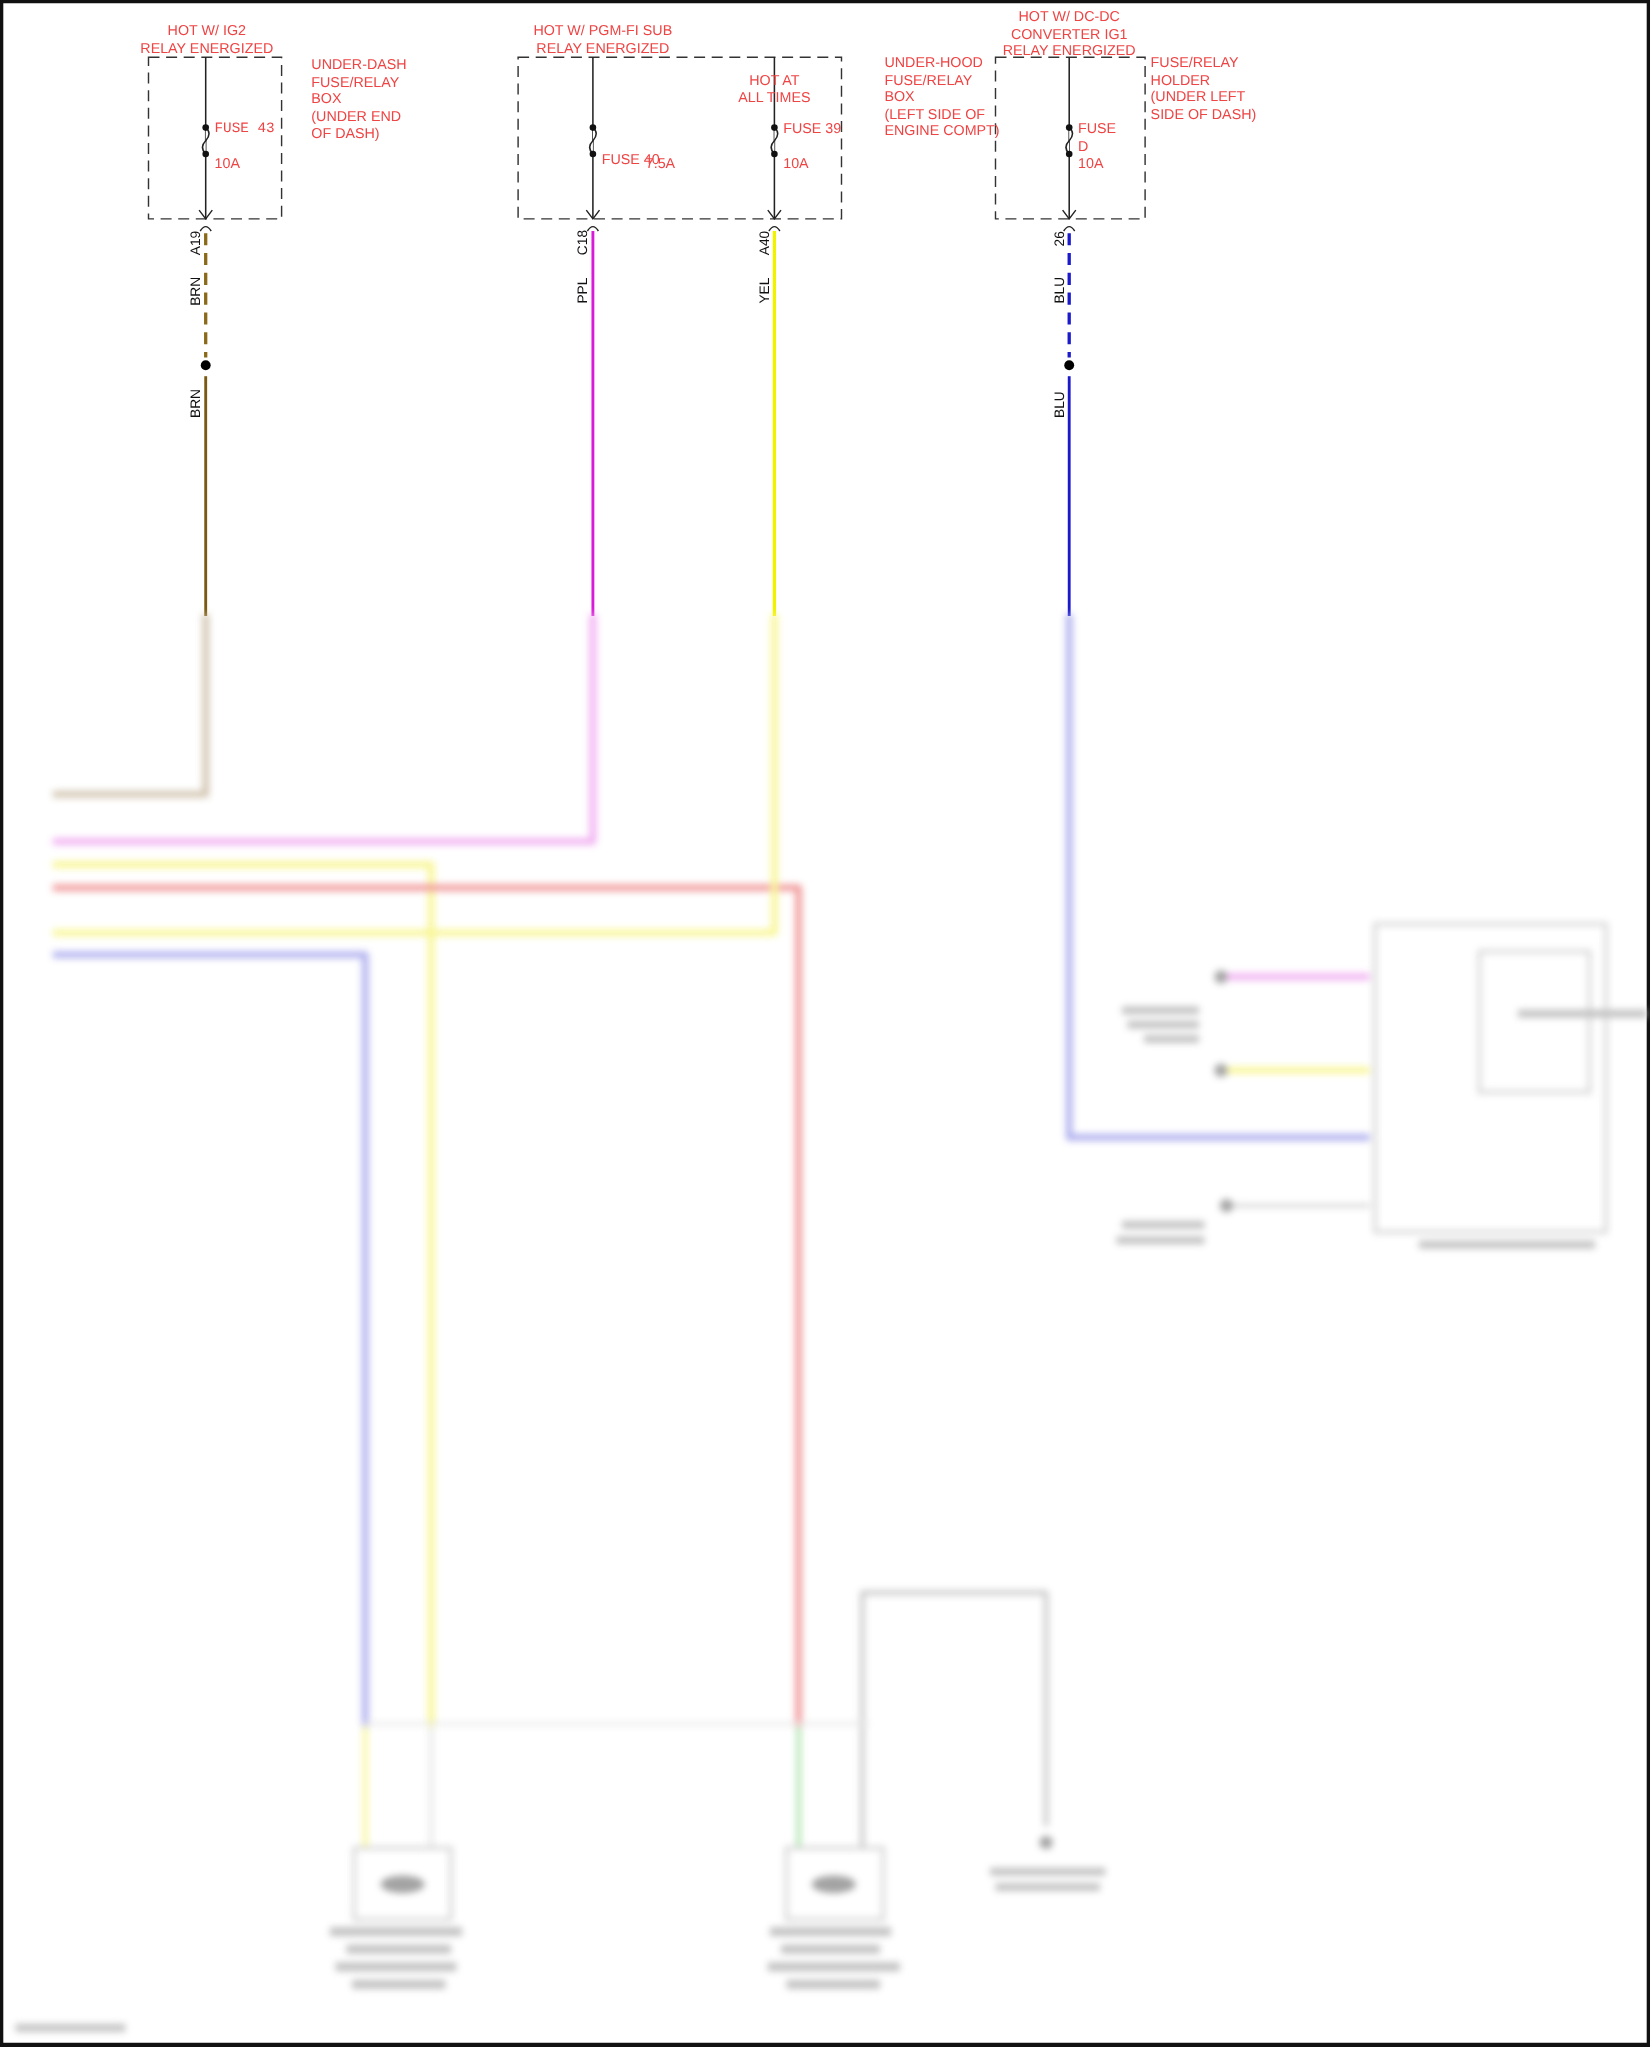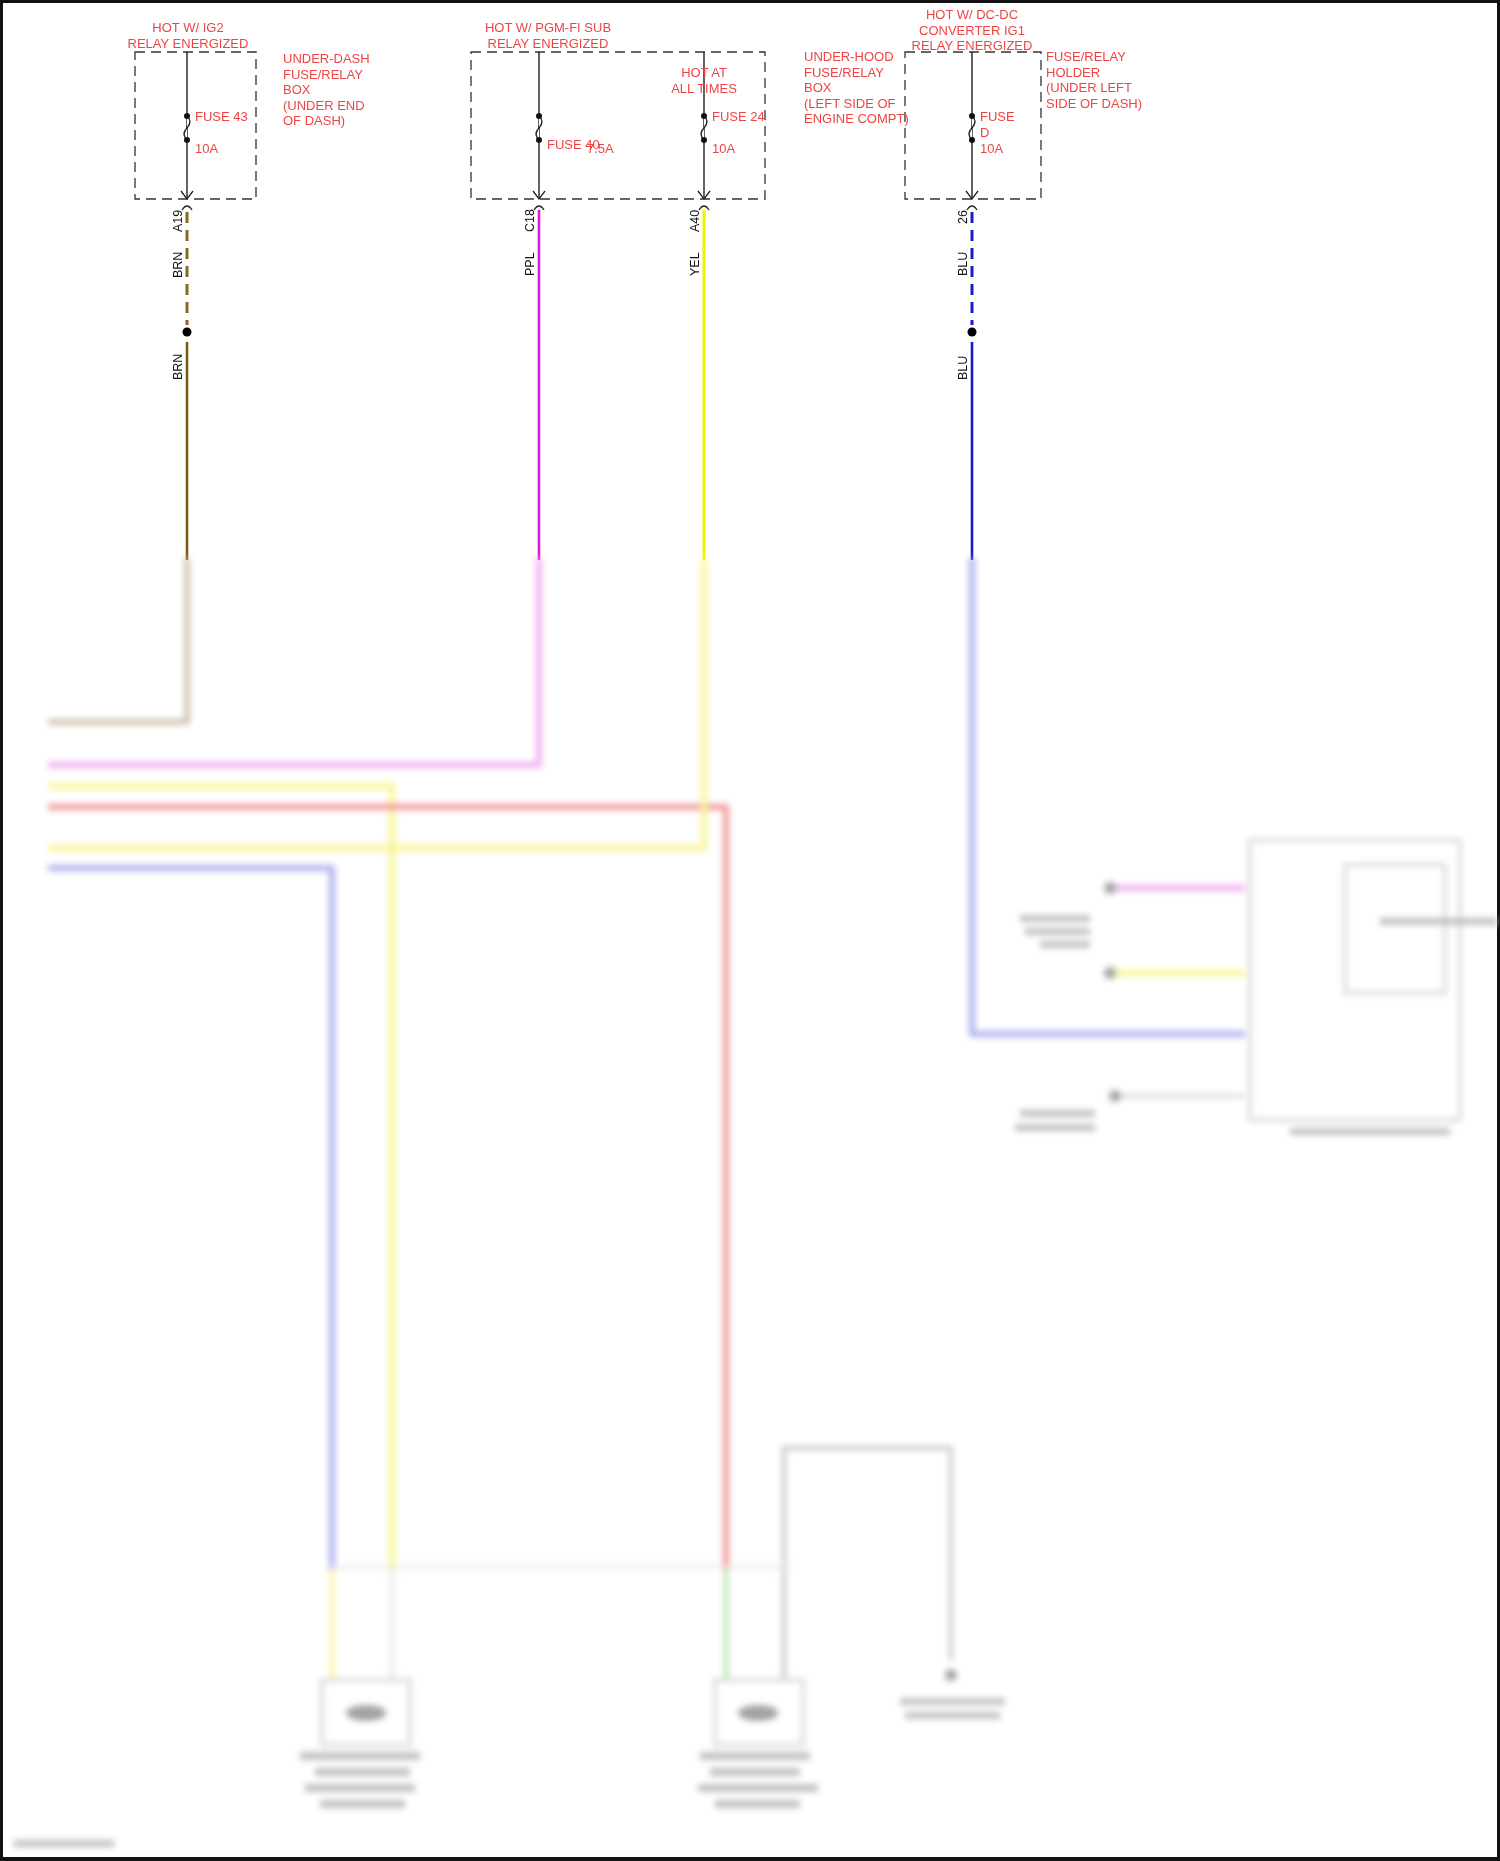--- a/index.html
+++ b/index.html
@@ -75,25 +75,25 @@
 
 <div class="lbl center" style="left:118px; top:20px; width:140px;"><span>HOT W/ IG2</span><br><span>RELAY ENERGIZED</span></div>
 <div class="lbl center" style="left:458px; top:20px; width:180px;"><span>HOT W/ PGM-FI SUB</span><br><span>RELAY ENERGIZED</span></div>
 <div class="lbl center" style="left:664px; top:21px; width:80px;margin-top:44px;"><span>HOT AT</span><br><span>ALL TIMES</span></div>
 <div class="lbl center" style="left:902px; top:7px; width:140px;"><span>HOT W/ DC-DC</span><br><span>CONVERTER IG1</span><br><span>RELAY ENERGIZED</span></div>
 
 <div class="lbl" style="left:259px; top:51px;margin-left:24px;"><span>UNDER-DASH</span><br><span>FUSE/RELAY</span><br><span>BOX</span><br><span>(UNDER END</span><br><span>OF DASH)</span></div>
 <div class="lbl" style="left:804px; top:49px;"><span>UNDER-HOOD</span><br><span>FUSE/RELAY</span><br><span>BOX</span><br><span>(LEFT SIDE OF</span><br><span>ENGINE COMPT)</span></div>
 <div class="lbl" style="left:1046px; top:49px;"><span>FUSE/RELAY</span><br><span>HOLDER</span><br><span>(UNDER LEFT</span><br><span>SIDE OF DASH)</span></div>
 
-<div class="lbl" style="left:195px; top:109px;">FUSE 43</div>
+<div class="lbl" style="left:195px; top:109px;font-family:Liberation Mono, monospace;">FUSE 43</div>
 <div class="lbl" style="left:195px; top:141px;">10A</div>
 <div class="lbl" style="left:547px; top:109px;margin-top:28px;">FUSE 40</div>
 <div class="lbl" style="left:547px; top:141px;margin-left:40px;">7.5A</div>
-<div class="lbl" style="left:712px; top:109px;">FUSE 24</div>
+<div class="lbl" style="left:712px; top:109px;">FUSE 39</div>
 <div class="lbl" style="left:712px; top:141px;">10A</div>
 <div class="lbl" style="left:980px; top:109px;"><span>FUSE</span><br><span>D</span></div>
 <div class="lbl" style="left:980px; top:141px;">10A</div>
 
 <div class="rot" style="left:171px; top:232px;">A19</div>
 <div class="rot" style="left:171px; top:278px;">BRN</div>
 <div class="rot" style="left:171px; top:380px;">BRN</div>
 <div class="rot" style="left:523px; top:232px;">C18</div>
 <div class="rot" style="left:523px; top:276px;">PPL</div>
 <div class="rot" style="left:688px; top:232px;">A40</div>

